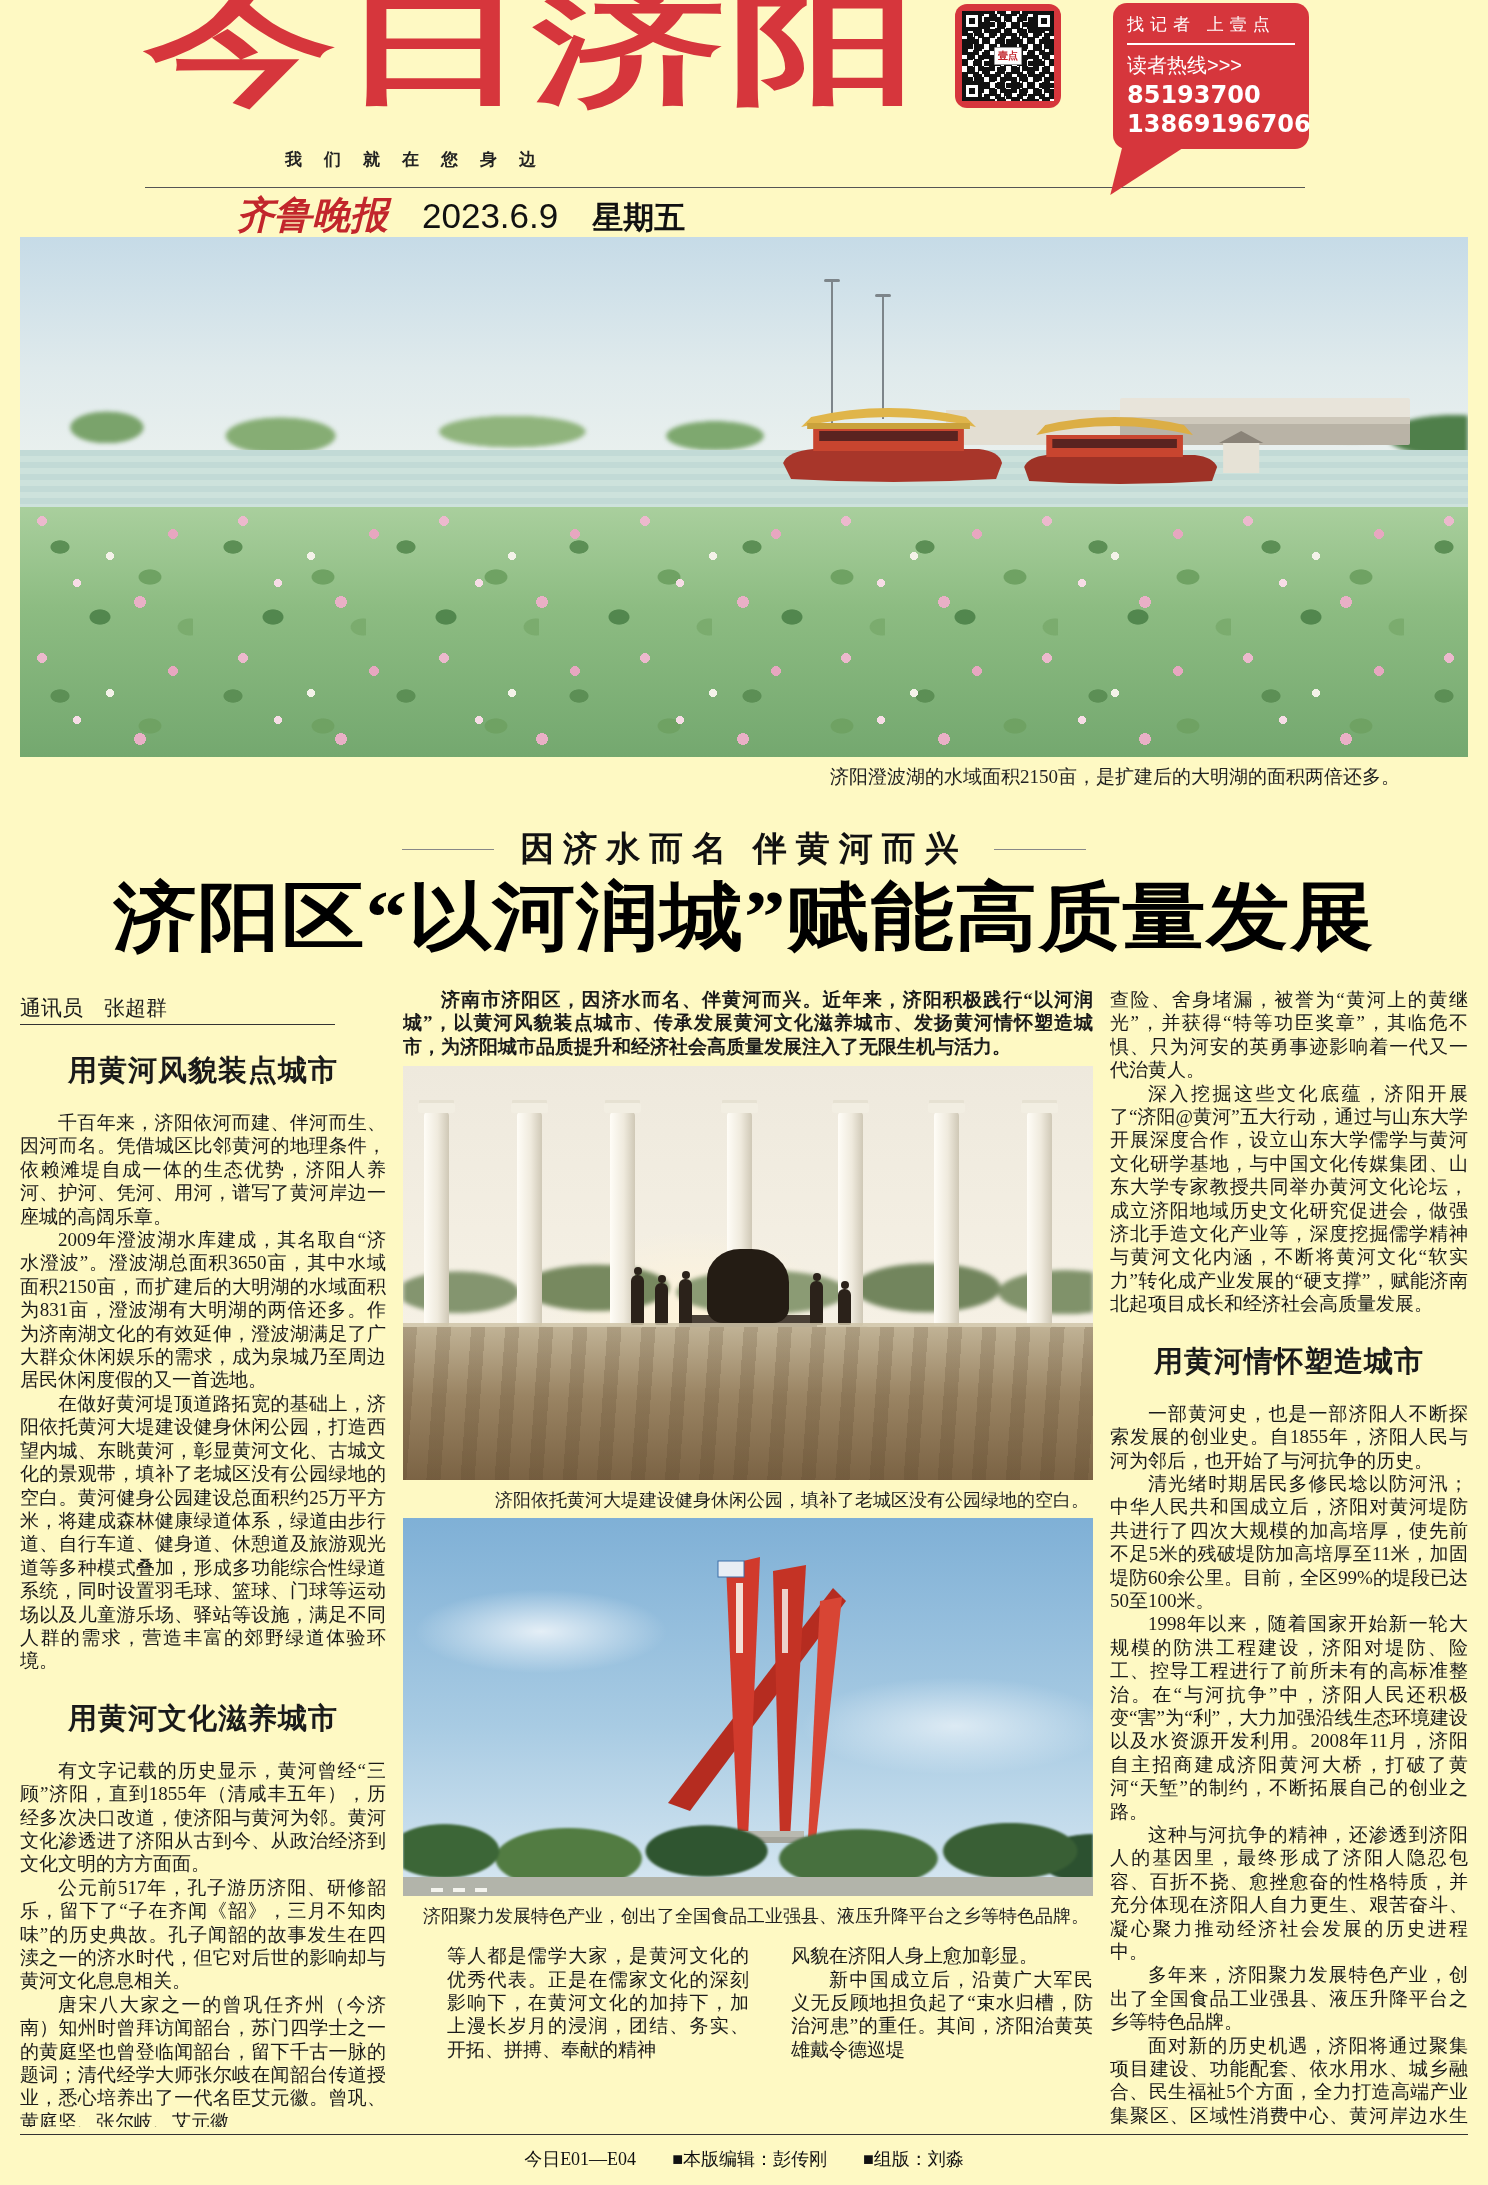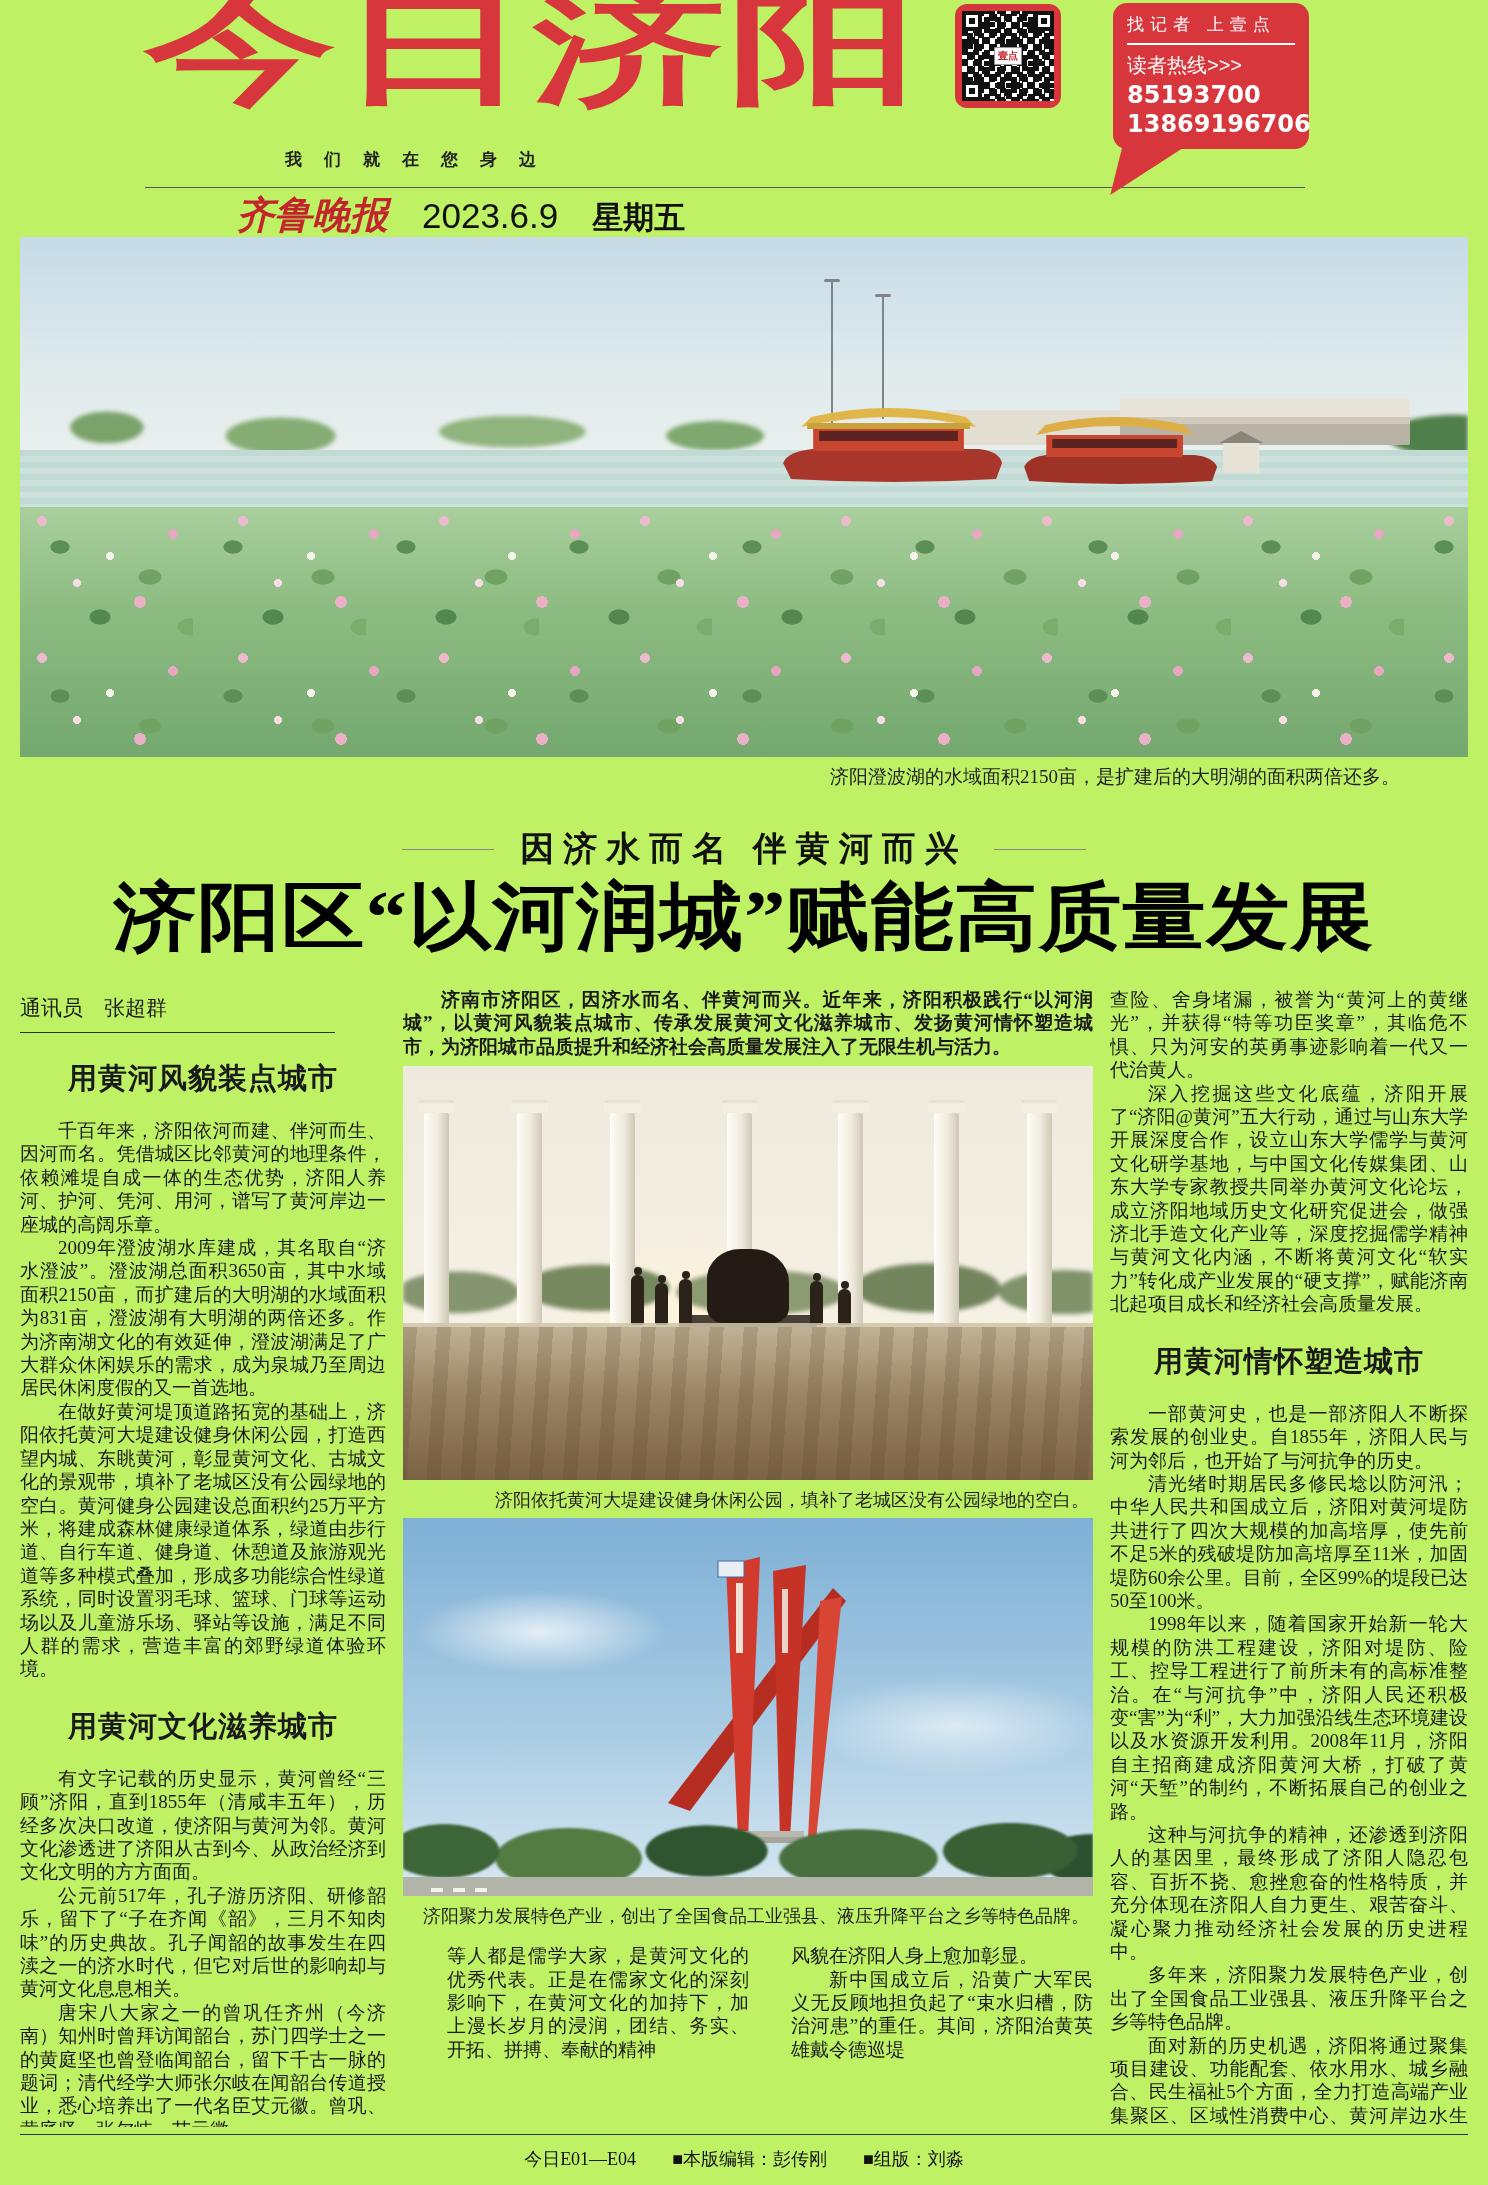--- a/index.html
+++ b/index.html
@@ -1,17 +1,17 @@
 <!DOCTYPE html>
 <html><head>
 <meta charset="utf-8">
 <style>
   html,body{margin:0;padding:0;background:#e9e9e9;}
   *{box-sizing:border-box;}
-  .page{position:relative;width:1488px;height:2185px;margin:0 auto;background:#bef264;
+  .page{position:relative;width:1488px;height:2185px;margin:0 auto;background:#fef9c3;
         font-family:"Liberation Serif","DejaVu Serif",serif;color:#1a1a1a;overflow:hidden;}
 
   
   .masthead-title{position:absolute;left:145px;top:-14px;font-size:118px;line-height:1.08;
         font-weight:900;color:#d6363c;font-family:"Liberation Sans","DejaVu Sans",sans-serif;
         transform:scaleX(1.62);transform-origin:left top;white-space:nowrap;letter-spacing:2px;}
   .qr-box{position:absolute;left:955px;top:4px;width:106px;height:104px;background:#d6363c;
         border-radius:12px;padding:7px;}
   .qr-inner{position:relative;width:100%;height:100%;background:
         repeating-conic-gradient(#111 0 25%, transparent 0 50%) 0 0/ 11px 11px,
@@ -82,21 +82,21 @@
   .main-title{position:absolute;left:0;top:868px;width:100%;text-align:center;font-size:74px;
         font-weight:900;letter-spacing:1px;transform:scaleX(1.12);transform-origin:center;
         white-space:nowrap;color:#000;}
 
   
   .columns{position:absolute;left:20px;top:988px;width:1448px;bottom:58px;display:flex;gap:17px;overflow:hidden;}
   .col{overflow:hidden;}
   .col-left{width:366px;}
   .col-mid{width:690px;}
   .col-right{flex:1;}
-  .byline{font-size:21px;border-bottom:1px solid #333;padding-bottom:10px;width:86%;margin:6px 0 8px;}
+  .byline{font-size:21px;border-bottom:1px solid #333;padding-bottom:2px;width:86%;margin:6px 0 8px;}
   .subhead{text-align:center;font-size:29px;font-weight:bold;margin:26px 0 20px;letter-spacing:1px;}
   .col p{margin:0;font-size:19px;line-height:23.4px;text-align:justify;}
   .indent{text-indent:2em;}
   .intro{font-weight:bold;}
 
   
   .photo1{position:relative;width:100%;height:414px;margin-top:8px;overflow:hidden;background:#efe9dc;}
   .p1-sky{position:absolute;inset:0;height:63%;background:
         radial-gradient(200px 120px at 42% 95%, #fff4da 0%, transparent 70%),
         linear-gradient(180deg,#eee9dd 0%,#f6f1e5 100%);}

